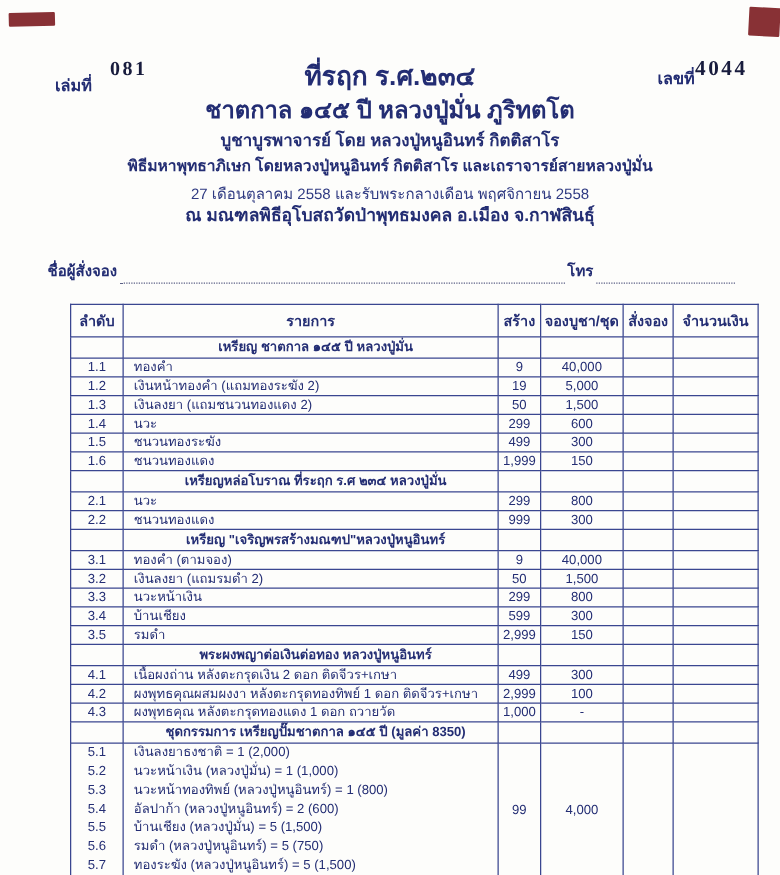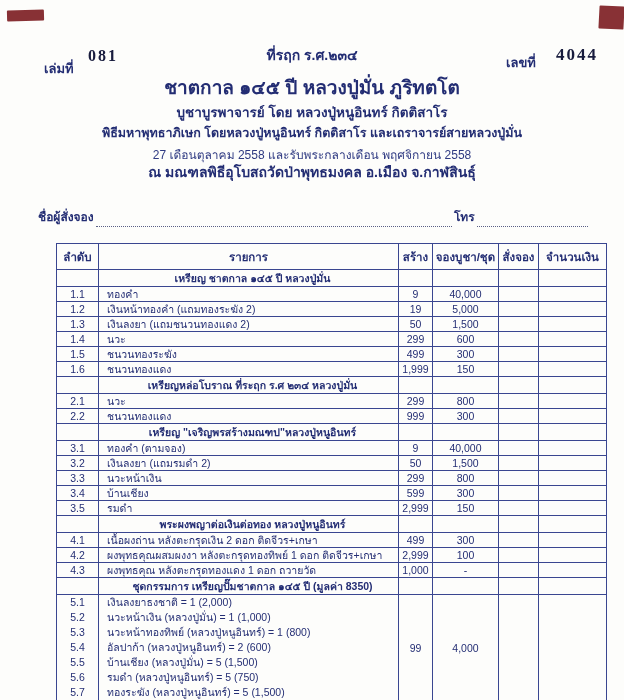--- a/index.html
+++ b/index.html
@@ -46,22 +46,22 @@
 </head>
 <body>
 
 <div class="page">
 
   <div class="stamp stamp-left"></div>
   <div class="stamp stamp-right"></div>
 
   <span class="abs lbl" style="left:44px; top:58px;">เล่มที่</span>
   <span class="abs stampnum" style="left:88px; top:47px; font-size:16px; letter-spacing:2px;">081</span>
-  <span class="abs" style="left:50%; top:44px; transform:translateX(-50%); font-size:14px; font-weight:bold; color:#232d73;">ที่รฤก ร.ศ.๒๓๔</span>
-  <span class="abs lbl" style="left:506px; top:52px;">เลขที่</span>
+  <span class="abs" style="left:50%; top:44px; transform:translateX(-50%); font-size:21px; font-weight:bold; color:#232d73;">ที่รฤก ร.ศ.๒๓๔</span>
+  <span class="abs lbl" style="left:526px; top:52px;">เลขที่</span>
   <span class="abs stampnum" style="left:556px; top:45px; font-size:17px; letter-spacing:2px;">4044</span>
 
   <div class="cline title">ชาตกาล ๑๔๕ ปี หลวงปู่มั่น ภูริทตโต</div>
   <div class="cline sub1">บูชาบูรพาจารย์ โดย หลวงปู่หนูอินทร์ กิตติสาโร</div>
   <div class="cline sub2">พิธีมหาพุทธาภิเษก โดยหลวงปู่หนูอินทร์ กิตติสาโร และเถราจารย์สายหลวงปู่มั่น</div>
   <div class="cline sub3">27 เดือนตุลาคม 2558 และรับพระกลางเดือน พฤศจิกายน 2558</div>
   <div class="cline sub4">ณ มณฑลพิธีอุโบสถวัดป่าพุทธมงคล อ.เมือง จ.กาฬสินธุ์</div>
 
   <div class="name-line">
     <span class="t">ชื่อผู้สั่งจอง</span>

